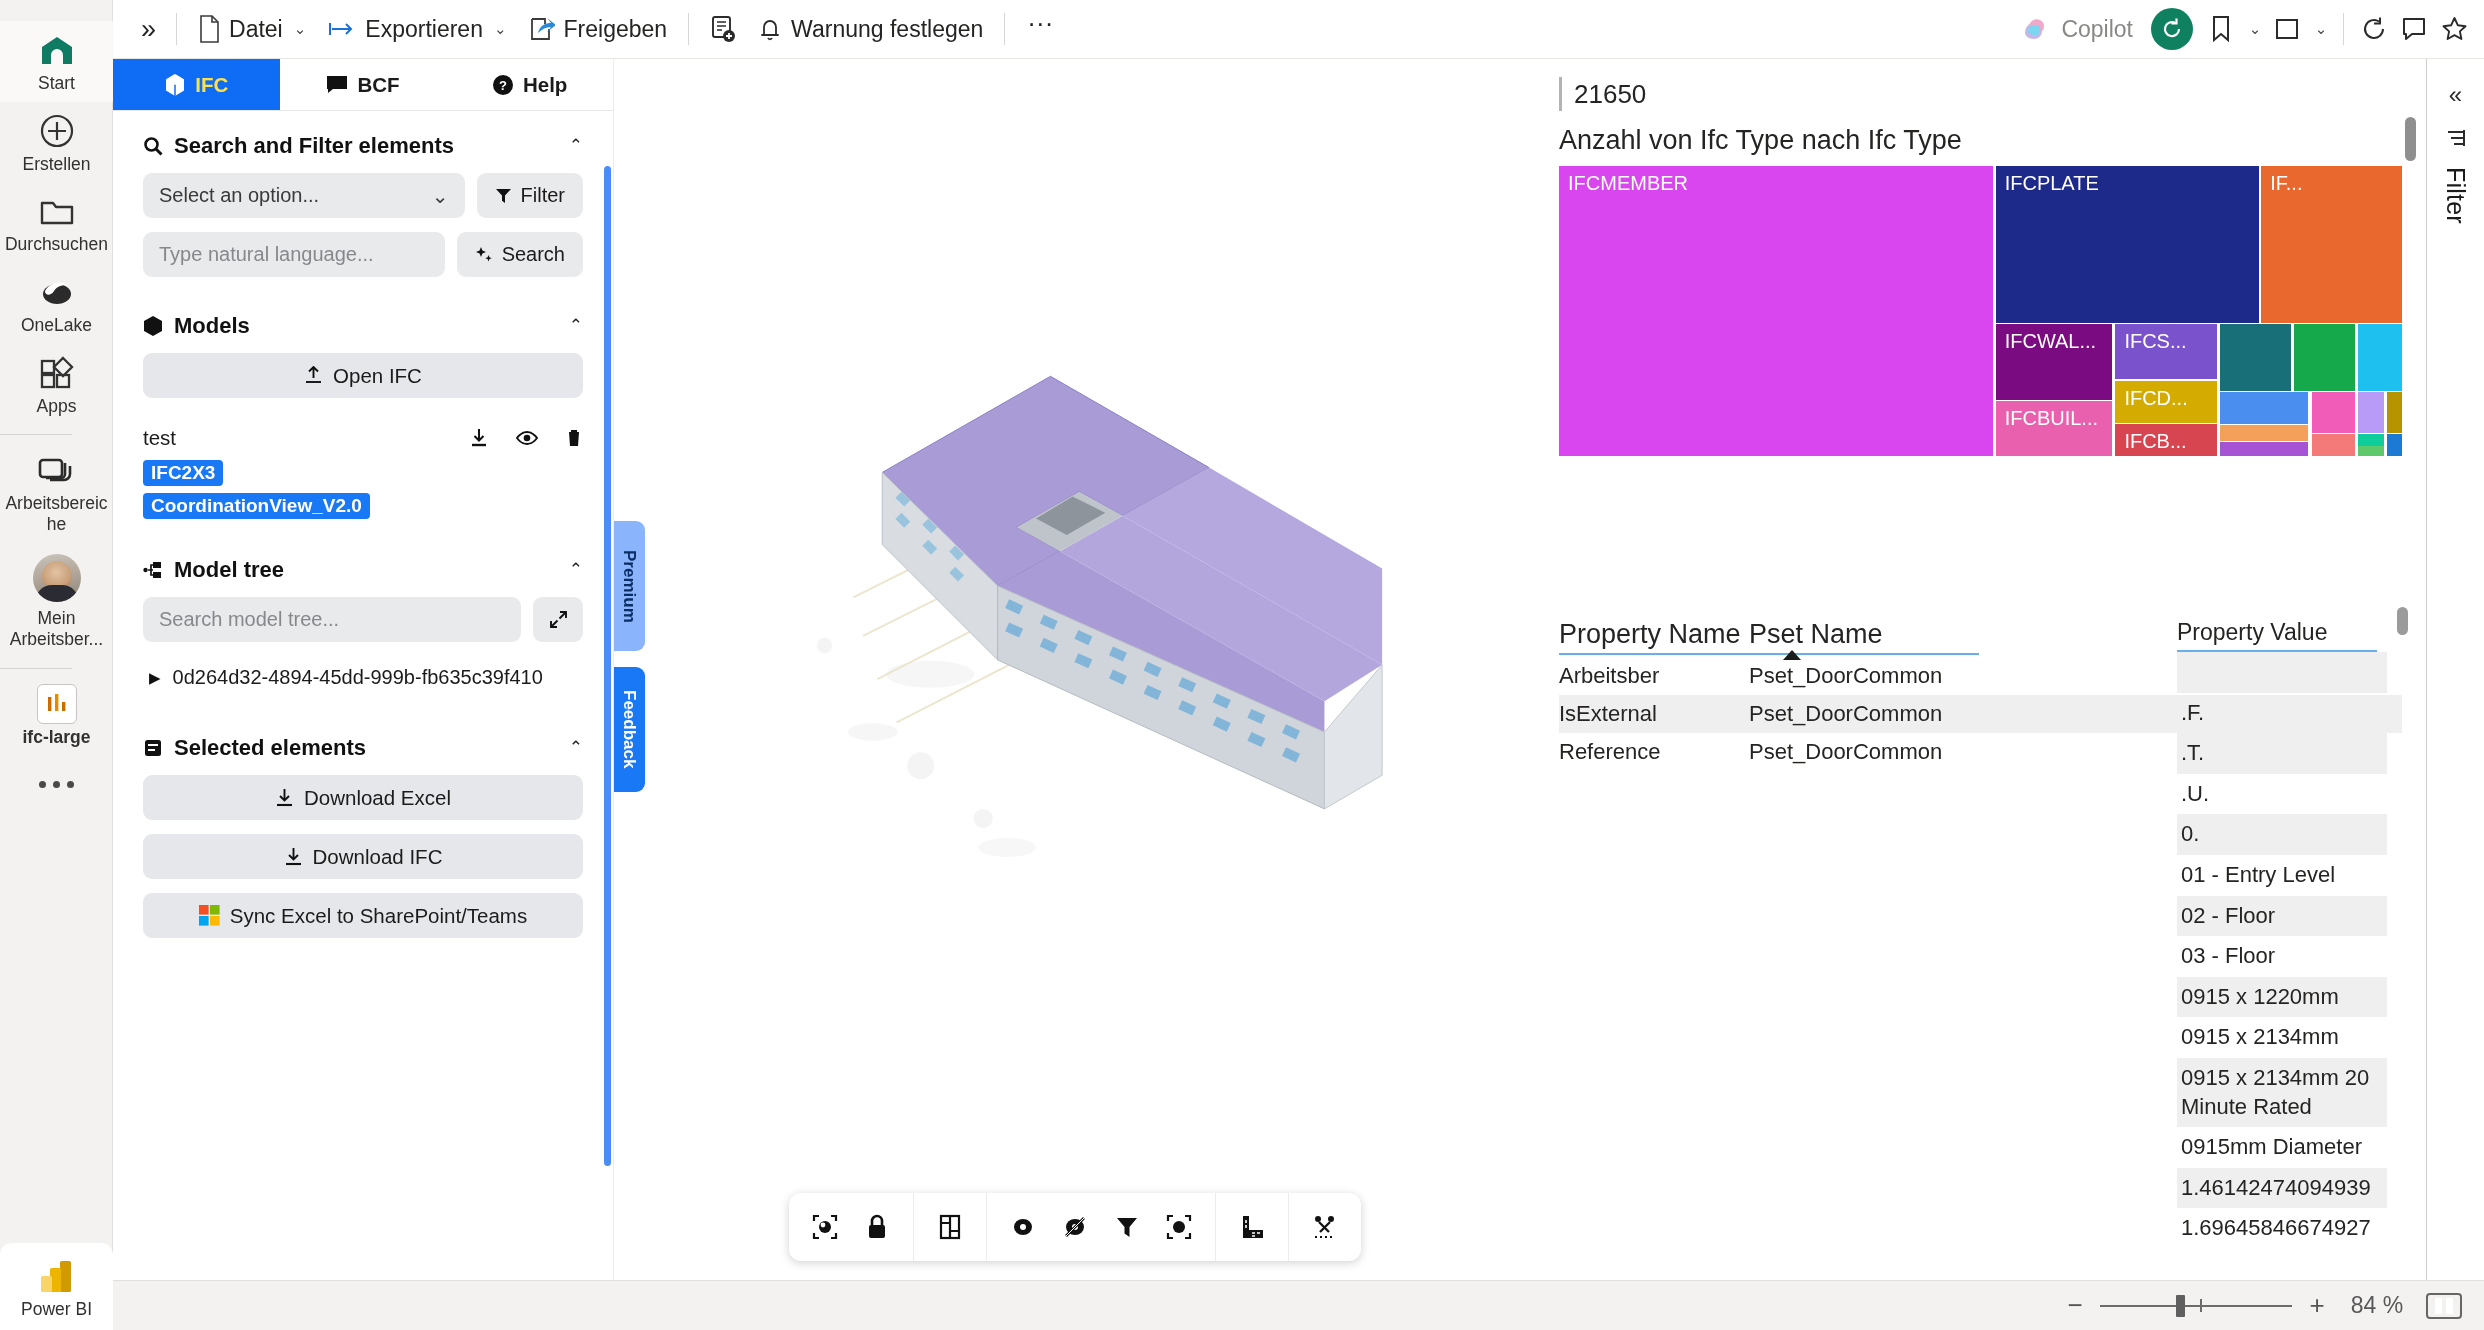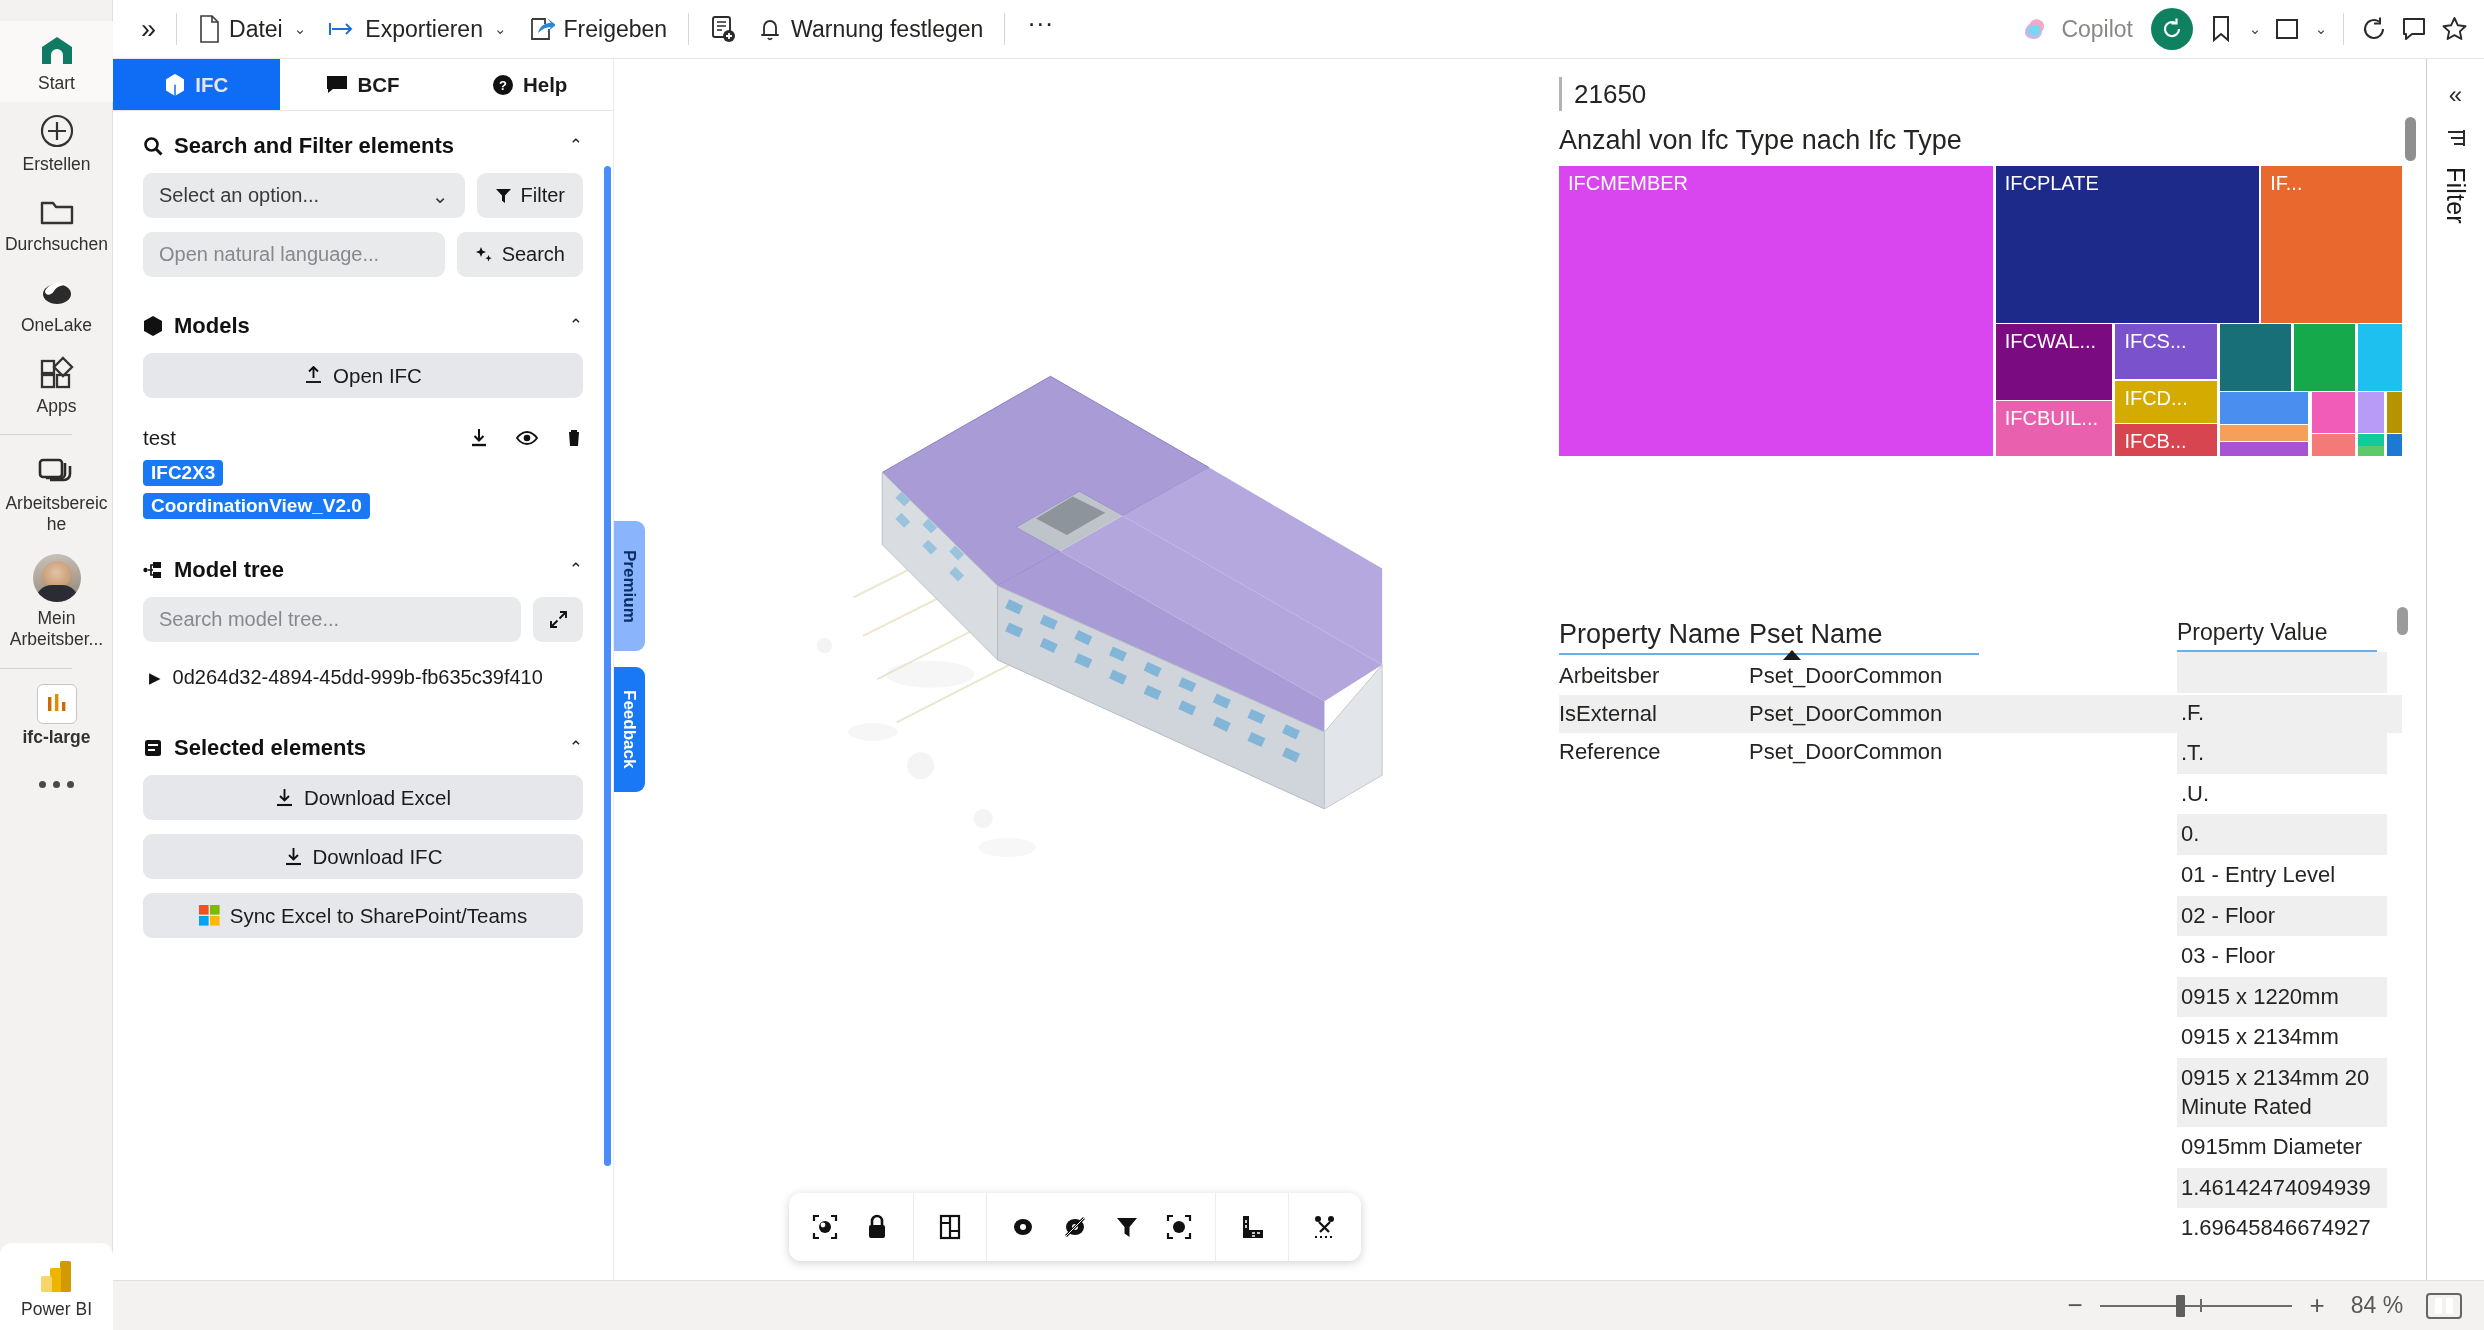--- a/index.html
+++ b/index.html
@@ -86,21 +86,21 @@
   .ifc-panel {
     width: 501px; min-width: 501px; background: #ffffff;
     display: flex; flex-direction: column; border-right: 1px solid #ebebeb;
     position: relative;
   }
   .tabs { display: flex; height: 52px; border-bottom: 1px solid #e6e6e6; }
   .tab {
     flex: 1; display: flex; align-items: center; justify-content: center; gap: 9px;
     font-size: 20.5px; font-weight: bold; color: #1b1b1b; cursor: pointer;
   }
-  .tab.active { background: #0f6cf5; color: #e5e5e5; }
+  .tab.active { background: #0f6cf5; color: #fde047; }
   .panel-scroll { flex: 1; overflow: hidden; padding: 0 0 0 0; position: relative; }
   .sect-head {
     display: flex; align-items: center; justify-content: space-between;
     padding: 22px 30px 14px 30px; cursor: pointer;
   }
   .sect-title { display: flex; align-items: center; gap: 11px; font-size: 22px; font-weight: bold; color: #111; }
   .caret-up { font-size: 17px; color: #222; transform: translateY(-1px); }
   .row { display: flex; gap: 12px; padding: 0 30px 14px 30px; }
   .select {
     flex: 1; height: 45px; background: #e9eaec; border-radius: 9px;
@@ -540,21 +540,21 @@
               <span>
                 <svg width="17" height="17" viewBox="0 0 17 17">
                     <path d="M1 2h15l-6 6.5V16l-3-2.2V8.5z" fill="#111"></path>
                   </svg>
               </span>
               <span>Filter</span>
             </div>
           </div>
 
           <div class="row">
-            <div class="input-grey">Open natural language...</div>
+            <div class="input-grey">Type natural language...</div>
             <div class="btn-grey">
               <span>
                 <svg width="18" height="18" viewBox="0 0 18 18">
                     <path d="M6 1l1.4 3.6L11 6 7.4 7.4 6 11 4.6 7.4 1 6l3.6-1.4z" fill="#111"></path>
                     <path d="M13.5 9l.9 2.3 2.3.9-2.3.9-.9 2.3-.9-2.3-2.3-.9 2.3-.9z" fill="#111"></path>
                   </svg>
               </span>
               <span>Search</span>
             </div>
           </div>

